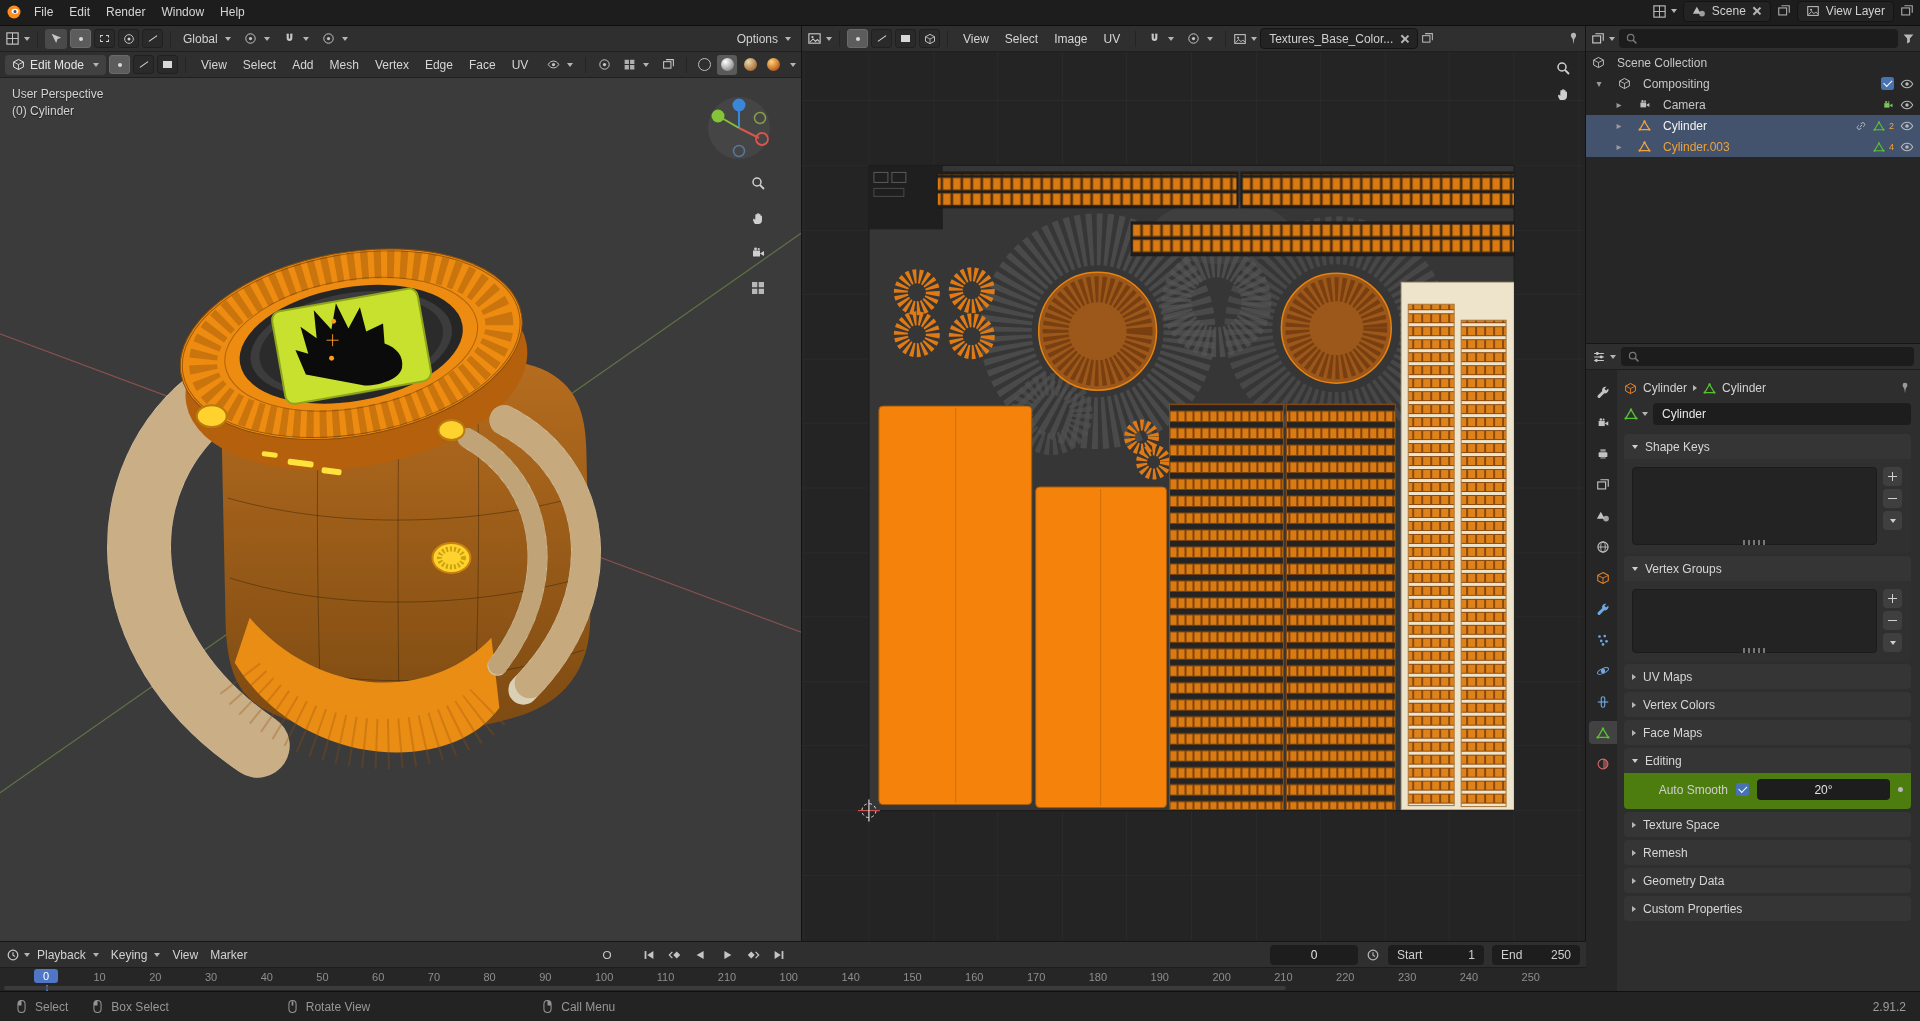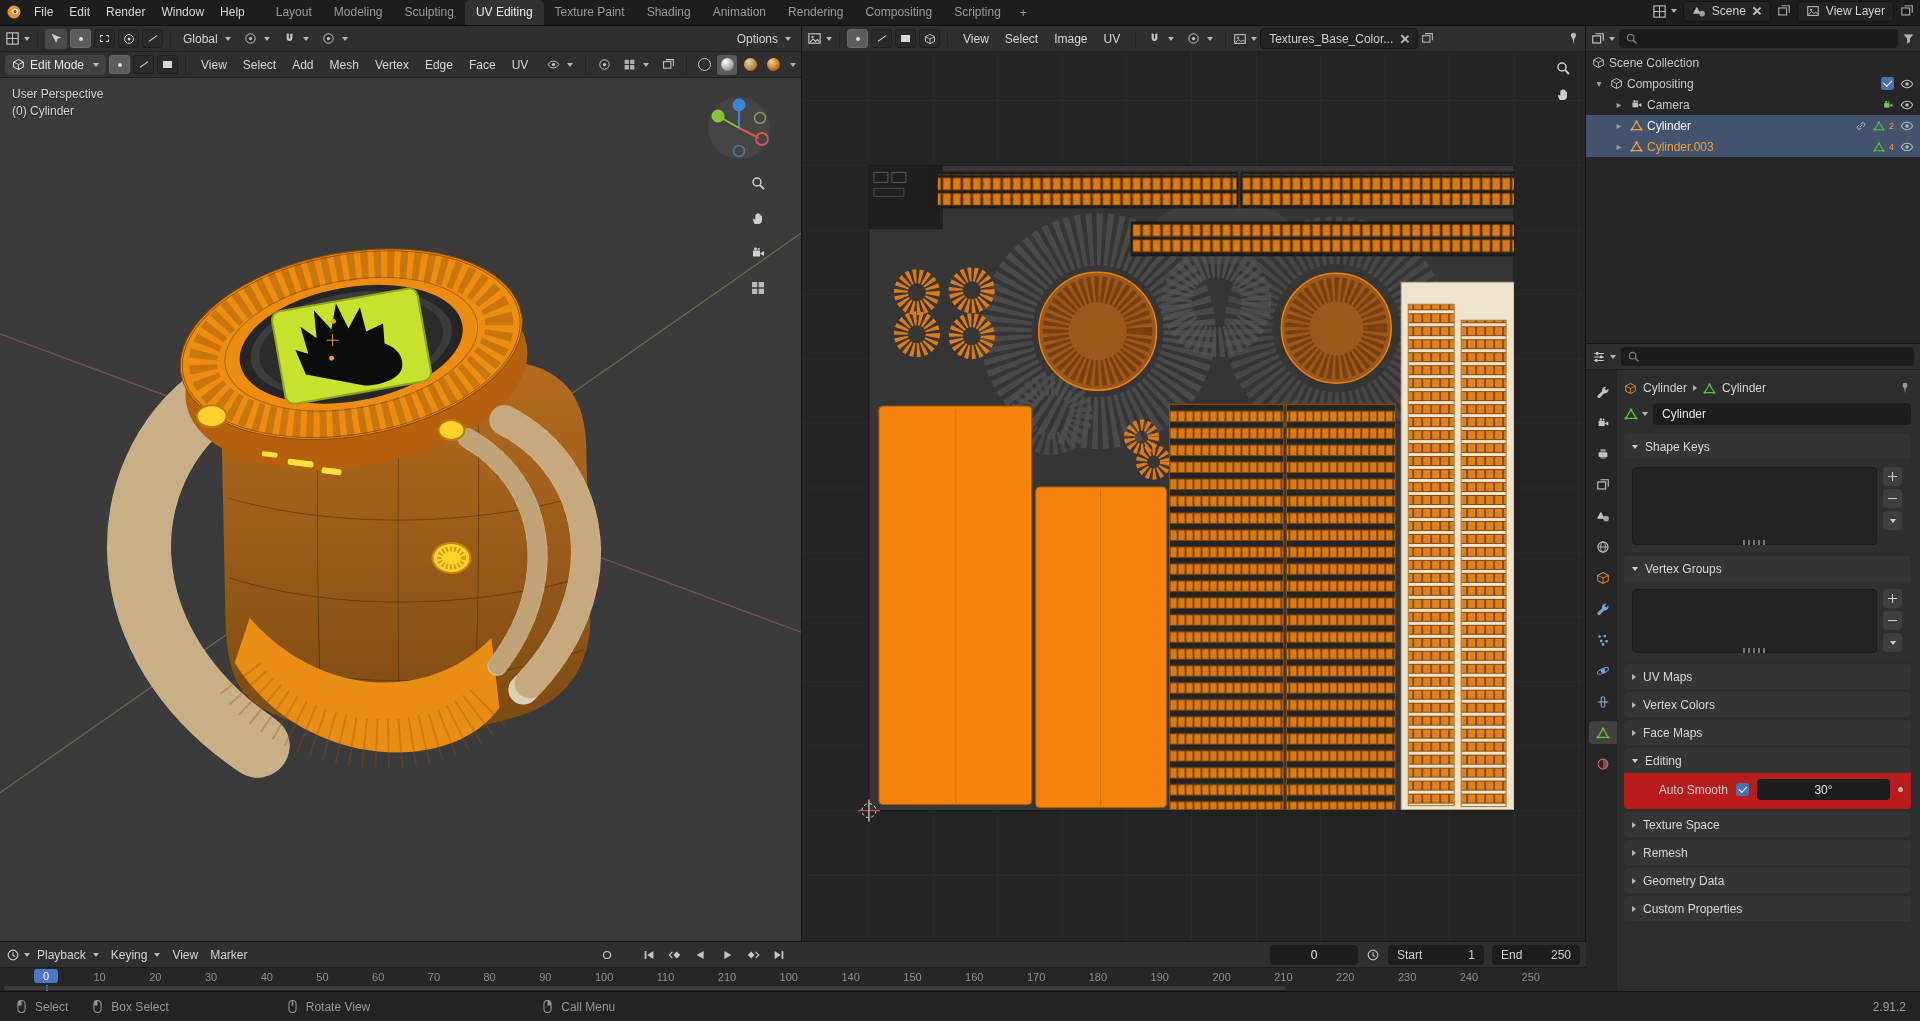--- a/index.html
+++ b/index.html
@@ -51,21 +51,21 @@
 .vpsvg,.uvsvg{position:absolute;left:0;top:0;width:100%;height:100%}
 .vp-overlay-text{position:absolute;left:12px;top:8px;color:#d4d4d4;text-shadow:0 1px 1px rgba(0,0,0,.5);line-height:17px;z-index:2}
 .gizmo{position:absolute;right:28px;top:16px;z-index:2}
 .navbtns{position:absolute;right:30px;top:92px;display:flex;flex-direction:column;gap:9px;z-index:2}
 .navbtn{width:26px;height:26px;border-radius:50%;display:flex;align-items:center;justify-content:center;color:#cfcfcf}
 .uvnav{position:absolute;right:14px;top:8px;display:flex;flex-direction:column;gap:10px;z-index:2;color:#cfcfcf}
 
 .outliner{height:318px;background:#262626;border-bottom:1px solid #161616;overflow:hidden}
 .o-head{height:26px;background:#2e2e2e;border-bottom:1px solid #1c1c1c;display:flex;align-items:center;gap:4px;padding:0 5px}
 .search{flex:1;background:#1c1c1c;border-radius:4px;height:19px;display:flex;align-items:center;gap:5px;padding:0 6px;color:#777}
-.orow{height:21px;display:flex;align-items:center;gap:4px;padding:0 6px;color:#c6c6c6}
+.orow{height:21px;display:flex;align-items:center;gap:12px;padding:0 6px;color:#c6c6c6}
 .orow .lbl{white-space:nowrap}
 .orow.sel{background:#44536d}
 .orow .rt{margin-left:auto;display:flex;align-items:center;gap:6px;color:#b9b9b9}
 .arr{width:14px;text-align:center;color:#9a9a9a;flex:none;font-size:10px}
 .badge{font-size:9px;color:#f2a23a;margin-left:-2px}
 .cb{width:13px;height:13px;background:#4772b3;border-radius:2.5px;display:flex;align-items:center;justify-content:center;flex:none}
 .cb::after{content:"";width:7px;height:3.5px;border-left:1.8px solid #fff;border-bottom:1.8px solid #fff;transform:rotate(-45deg) translate(0.5px,-1px)}
 
 .props{position:absolute;left:0;top:318px;right:0;bottom:0;background:#2e2e2e;display:flex;flex-direction:column}
 .p-head{height:26px;background:#2e2e2e;border-bottom:1px solid #1e1e1e;display:flex;align-items:center;gap:5px;padding:0 6px;flex:none}
@@ -82,21 +82,21 @@
 .panel-c{margin-bottom:3px}
 .panel .panel-h{border-radius:4px 4px 0 0}
 .panel-b{background:#303030;border-radius:0 0 4px 4px;padding:8px;display:flex;gap:6px}
 .listbox{flex:1;background:#232323;border:1px solid #1b1b1b;border-radius:4px;position:relative}
 .grip{position:absolute;left:50%;bottom:-1px;transform:translateX(-50%);width:24px;height:5px;background:repeating-linear-gradient(90deg,#777 0 2px,transparent 2px 5px)}
 .sidebtns{display:flex;flex-direction:column;gap:3px;width:20px}
 .sbtn{width:19px;height:19px;background:#3f3f3f;border-radius:4px;display:flex;align-items:center;justify-content:center;position:relative}
 .pl::before,.pl::after{content:"";position:absolute;background:#cfcfcf}
 .pl::before{width:9px;height:1.6px}.pl::after{width:1.6px;height:9px}
 .mn::before{content:"";position:absolute;background:#cfcfcf;width:9px;height:1.6px}
-.asrow{background:#b91c1c;border-radius:0 0 4px 4px;padding:6px 8px 9px;display:flex;align-items:center;gap:8px}
+.asrow{background:#4d7c0f;border-radius:0 0 4px 4px;padding:6px 8px 9px;display:flex;align-items:center;gap:8px}
 .aslbl{width:96px;text-align:right;color:#cfcfcf}
 .valfield{flex:1;background:#1d1d1d;border-radius:4px;height:21px;display:flex;align-items:center;justify-content:center;color:#e2e2e2}
 .animdot{width:5px;height:5px;border-radius:50%;background:#b9b9b9;flex:none}
 
 .tl-head{height:26px;background:#2f2f2f;border-bottom:1px solid #1d1d1d;display:flex;align-items:center;gap:2px;padding:0 6px}
 .tbtn{width:24px;height:20px;display:flex;align-items:center;justify-content:center;color:#c5c5c5;border-radius:3px}
 .tl-fields{margin-left:auto;display:flex;align-items:center;gap:8px}
 .framefield{width:88px;height:20px;background:#1d1d1d;border-radius:4px;display:flex;align-items:center;justify-content:center;color:#e4e4e4}
 .sefield{height:20px;background:#1d1d1d;border-radius:4px;display:flex;align-items:center;justify-content:space-between;padding:0 9px;color:#cfcfcf}
 .tl-ruler{position:relative;height:23px;background:#262626}
@@ -278,33 +278,20 @@
           <use href="#s-blender"></use>
         </svg>
       </span>
     <span style="display:flex">
         <span class="menu">File</span>
         <span class="menu">Edit</span>
         <span class="menu">Render</span>
         <span class="menu">Window</span>
         <span class="menu">Help</span>
       </span>
-  </div>
-  <div class="tabs">
-    <span class="tab">Layout</span>
-    <span class="tab">Modeling</span>
-    <span class="tab">Sculpting</span>
-    <span class="tab active">UV Editing</span>
-    <span class="tab">Texture Paint</span>
-    <span class="tab">Shading</span>
-    <span class="tab">Animation</span>
-    <span class="tab">Rendering</span>
-    <span class="tab">Compositing</span>
-    <span class="tab">Scripting</span>
-    <span class="tab addtab">+</span>
   </div>
   <div class="tb-right">
     <span class="icon">
         <svg class="ic" width="15" height="15" color="#bdbdbd">
           <use href="#s-edgrid"></use>
         </svg>
         <span class="crt"></span>
       </span>
     <div class="tfield">
       <svg class="ic" width="14" height="14" color="#bdbdbd">
@@ -987,21 +974,21 @@
 
           <div class="panel">
             <div class="panel-h">
                 <span class="td"></span>
                 <span>Editing</span>
               </div>
             <div class="asrow">
               <span class="aslbl">Auto Smooth</span>
               <span class="cb"></span>
               <div class="valfield">
-                  <span>30°</span>
+                  <span>20°</span>
                 </div>
               <span class="animdot"></span>
             </div>
           </div>
 
           <div class="panel-c">
               <span class="tr"></span>
               <span>Texture Space</span>
             </div>
           <div class="panel-c">

